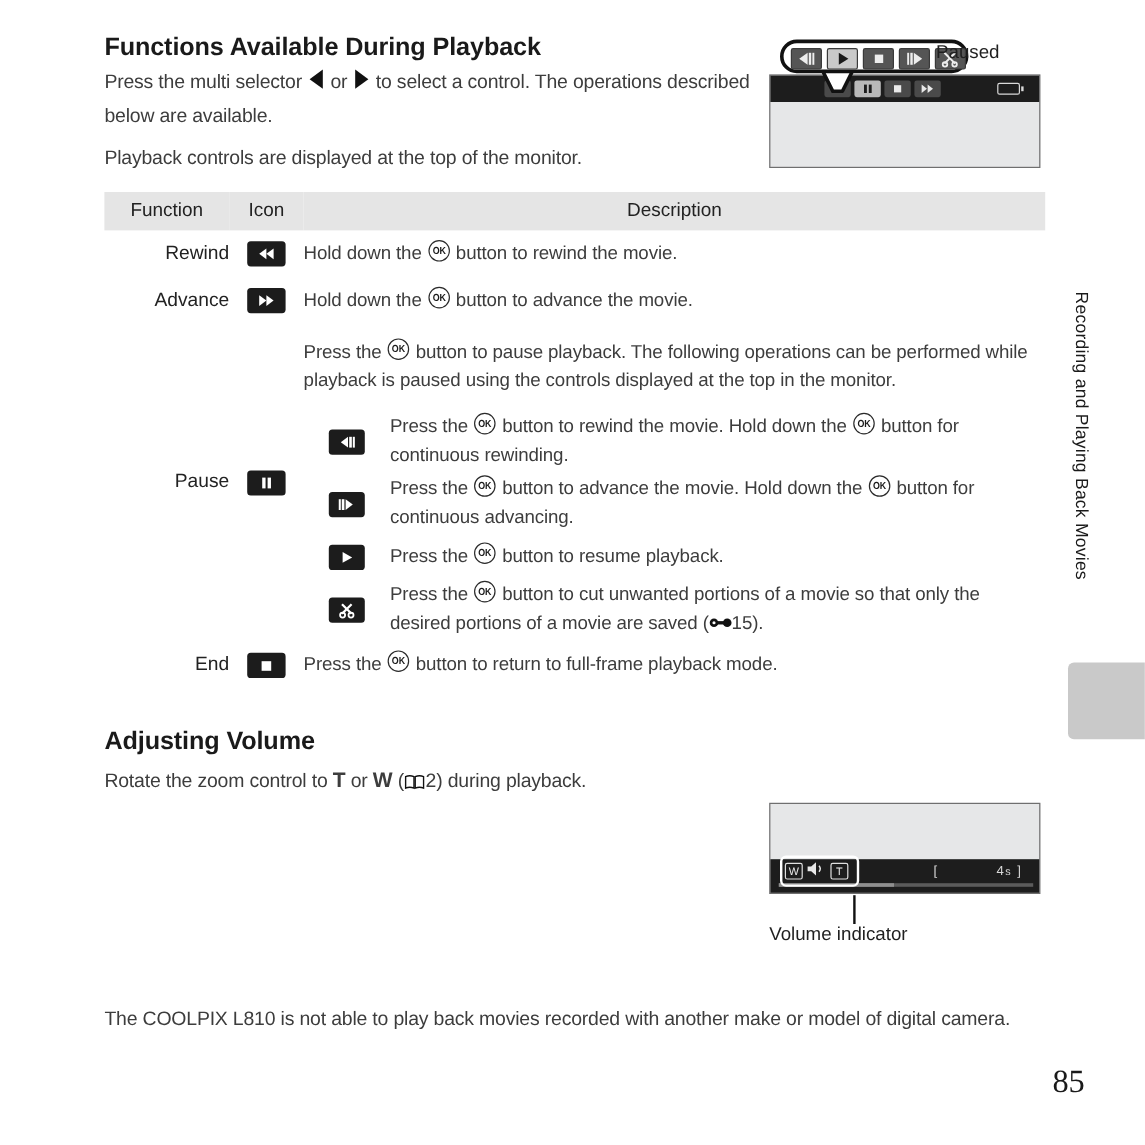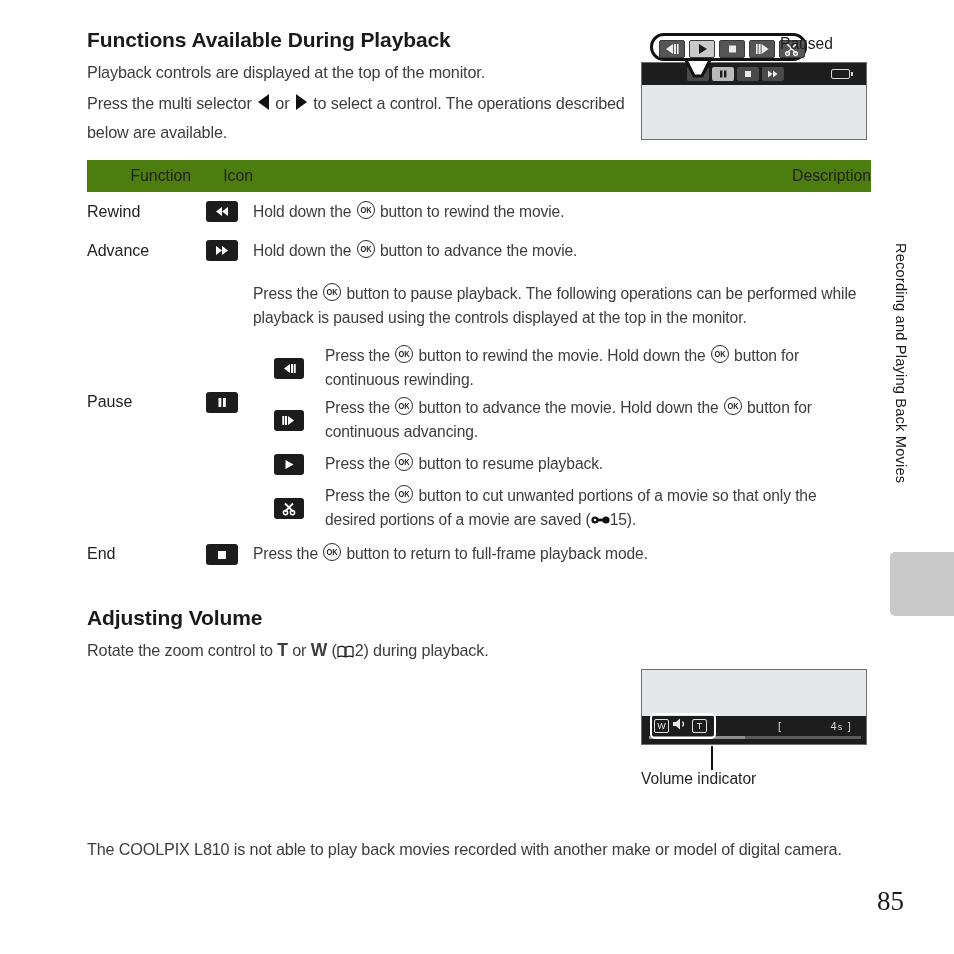--- a/index.html
+++ b/index.html
@@ -97,29 +97,29 @@
     padding: 0;
     vertical-align: middle;
   }
   .rule-top    { border-top: 2.2px solid #8a8a8a; }
   .rule-bottom { border-bottom: 2.2px solid #8a8a8a; }
   .rule-thin   { border-bottom: 1.3px solid #9a9a9a; }
   .vline       { border-right: 2.2px solid #8a8a8a; }
   .vline-thin  { border-right: 1.3px solid #9a9a9a; }
 
   .th-cell {
-    background: #4d7c0f;
-    text-align: right;
+    background: #e5e5e5;
+    text-align: center;
     font-size: 15.8px;
     font-weight: normal;
     color: #222;
     height: 32px;
   }
   .fn-cell {
-    text-align: left;
+    text-align: right;
     font-size: 16px;
     color: #222;
   }
   .desc-cell {
     font-size: 15.6px;
     line-height: 24px;
     color: #3d3d3d;
     padding: 9px 12px 9px 13px;
     letter-spacing: -0.1px;
   }
@@ -217,31 +217,31 @@
     position: absolute;
     background: #111;
     width: 2px;
   }
 </style>
 </head>
 <body>
 
 <div class="abs" style="left:87px; top:28px; width:540px;">
   <div class="h-sec">Functions Available During Playback</div>
-
-  <div class="p-body" style="margin-top:6px;">Playback controls are displayed at the top of the monitor.</div>
 
   <div class="p-body" style="margin-top:2px;">
     <span>Press the multi selector</span>
     <span class="tri-left"></span>
     <span>or</span>
     <span class="tri-right"></span>
     <span>to select a control. The</span>
     <span>operations described below are available.</span>
   </div>
+
+  <div class="p-body" style="margin-top:6px;">Playback controls are displayed at the top of the monitor.</div>
 </div>
 
 <div class="screen" style="left:641px; top:62px; width:226px; height:78px;">
   <div class="screen-bar" style="top:0; height:22px;"></div>
 
   <div class="mini-btn" style="left:45px; top:4px; width:22px; height:14px;">
     <svg width="22" height="14" viewBox="0 0 22 14">
       <polygon points="11,3.5 11,10.5 6.5,7" fill="#e9e9e9"></polygon>
       <polygon points="16,3.5 16,10.5 11.5,7" fill="#e9e9e9"></polygon>
     </svg>

